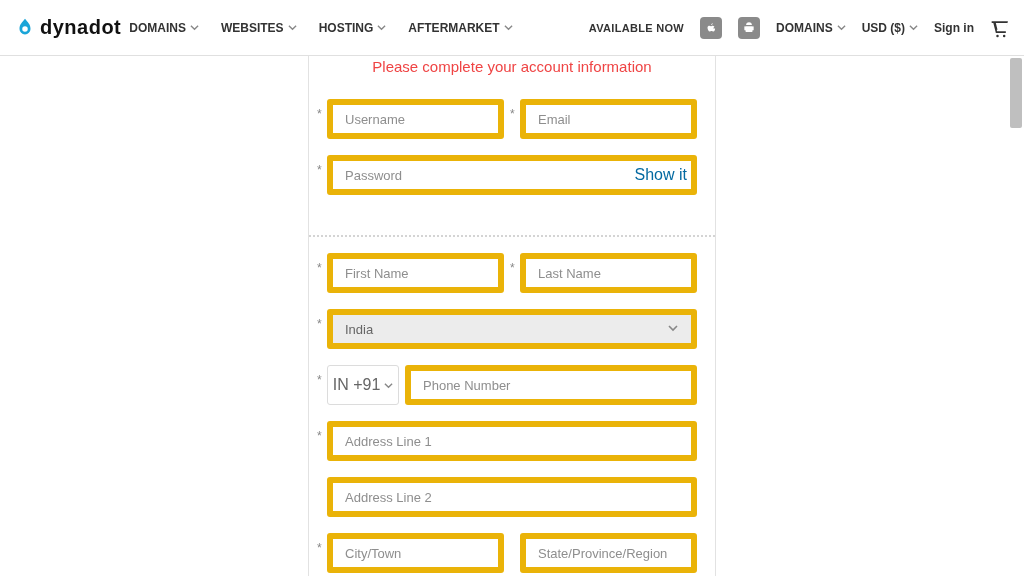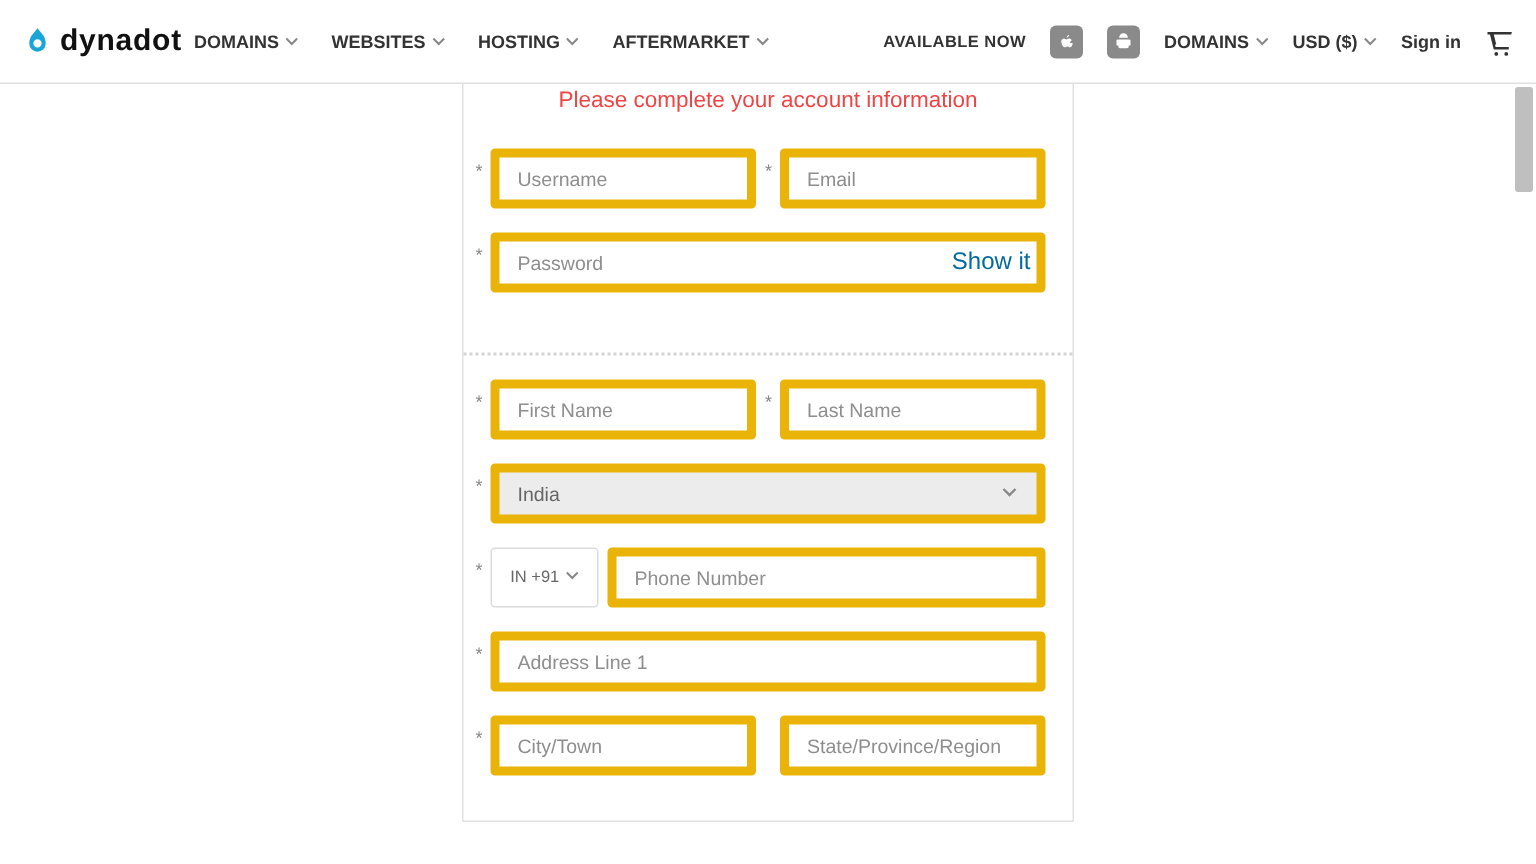--- a/index.html
+++ b/index.html
@@ -40,21 +40,21 @@
     .input {
       width:100%; height:40px; border:6px solid #eab308; border-radius:3px;
       padding:0 12px; font-size:13px; color:#666; background:#fff;
     }
     .input::placeholder { color:#8e8e8e; }
     .input.select { background:#ececec; color:#666; display:flex; align-items:center; justify-content:space-between; cursor:pointer; }
     .input.select .sel-text { color:#666; }
     .input.select .sel-chev { color:#888; }
 
     .phone-row { display:flex; gap:6px; }
-    .cc { width:72px; height:40px; border:1px solid #dcdcdc; border-radius:3px; display:flex; align-items:center; justify-content:center; gap:4px; font-size:11px; color:#666; cursor:pointer;text-align:right; }
+    .cc { width:72px; height:40px; border:1px solid #dcdcdc; border-radius:3px; display:flex; align-items:center; justify-content:center; gap:4px; font-size:16px; color:#666; cursor:pointer;text-align:right; }
     .phone { flex:1; }
 
     .pw-wrap { position:relative; }
     .showit { position:absolute; right:10px; top:50%; transform:translateY(-50%); color:#0369a1; font-size:16px; cursor:pointer;margin-left:30px; }
 
   </style>
 </head>
 <body>
 
 <div class="header">
@@ -207,20 +207,25 @@
           </div>
         </div>
       </div>
 
       <div class="row">
         <div class="field-wrap full">
           <span class="req">*</span>
           <input class="input" placeholder="Address Line 1" style="">
         </div>
       </div>
+      <div class="row">
+        <div class="field-wrap full">
+          <input class="input" placeholder="Address Line 2" style="">
+        </div>
+      </div>
 
       <div class="row">
         <div class="field-wrap">
           <span class="req">*</span>
           <input class="input" placeholder="City/Town" style="">
         </div>
         <div class="field-wrap">
           <input class="input" placeholder="State/Province/Region" style="">
         </div>
       </div>

